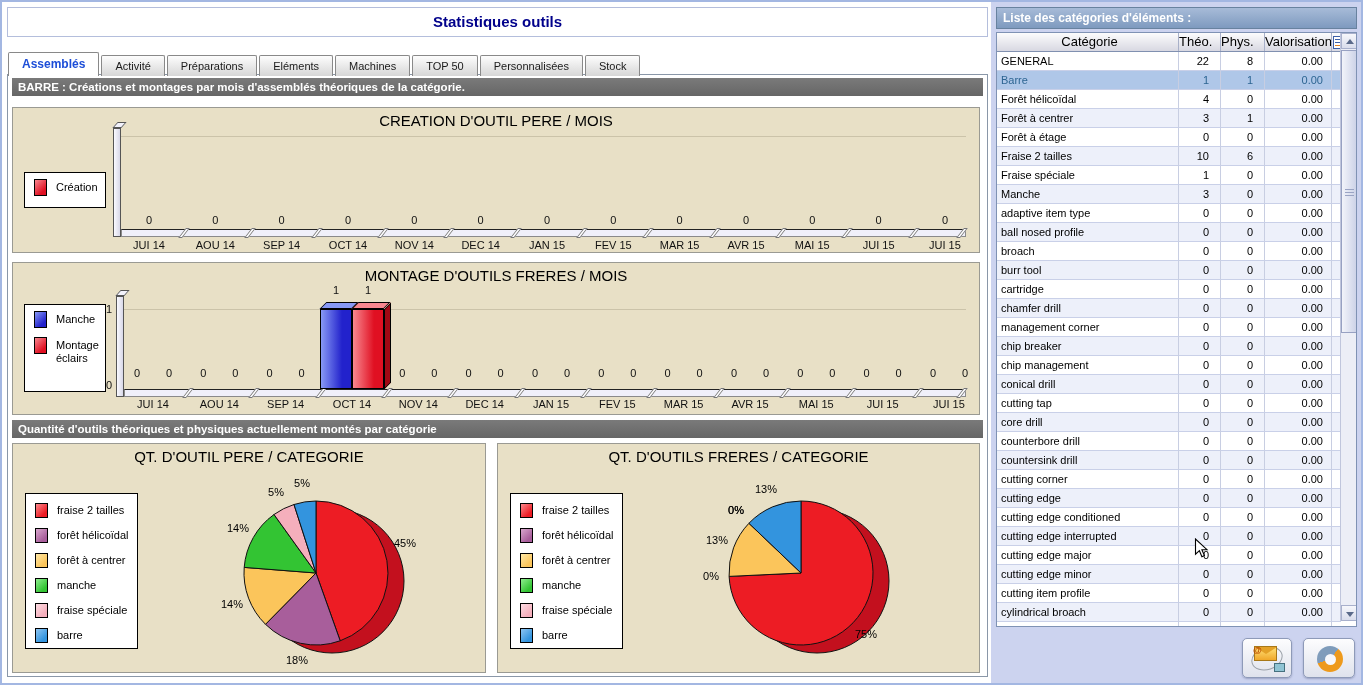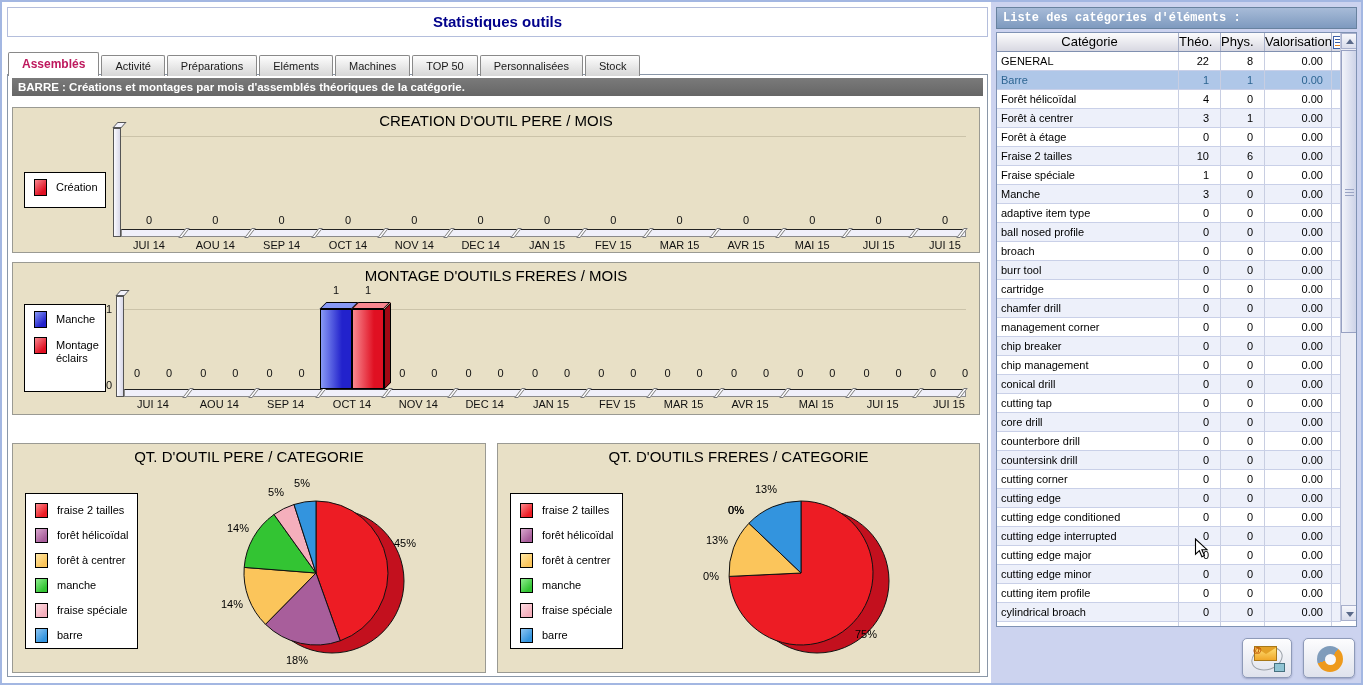--- a/index.html
+++ b/index.html
@@ -12,21 +12,21 @@
 
   
   #title-box{position:absolute;left:7px;top:7px;width:981px;height:30px;border:1px solid #B4BEDC;background:#fff;}
   #title-box .t{width:100%;text-align:center;line-height:28px;font-size:15px;font-weight:bold;color:#00008B;}
 
   
   #tabs{position:absolute;left:8px;top:52px;height:23px;white-space:nowrap;z-index:3;}
   .tab{display:inline-block;vertical-align:bottom;margin-right:2px;padding:0 13px;line-height:20px;height:21px;
        font-size:11px;color:#1a1a1a;background:linear-gradient(#FDFDFD,#D6D6D6);
        border:1px solid #898989;border-bottom:none;border-radius:2px 2px 0 0;cursor:default;}
-  .tab.active{background:#fff;font-weight:bold;font-size:12px;color:#be185d;height:24px;line-height:22px;position:relative;z-index:4;}
+  .tab.active{background:#fff;font-weight:bold;font-size:12px;color:#1d4ed8;height:24px;line-height:22px;position:relative;z-index:4;}
 
   
   #main-box{position:absolute;left:7px;top:74px;width:981px;height:603px;background:#fff;border:1px solid #8A97A8;}
   .section-bar{position:absolute;left:4px;width:971px;height:18px;background:linear-gradient(#7a7a7a,#666);
                color:#fff;font-weight:bold;font-size:11.5px;line-height:18px;padding-left:6px;}
   .panel{position:absolute;background:#E8E0C6;border:1px solid #9A9A93;}
   .chart-title{position:absolute;left:0;top:4px;width:100%;text-align:center;font-size:15px;color:#000;}
   .legend-box{position:absolute;background:#fff;border:1px solid #000;padding:6px 0 0 9px;}
   .leg-item{display:flex;align-items:flex-start;margin-bottom:9px;}
   .swatch{width:13px;height:17px;border:1px solid #000;flex:0 0 13px;margin-right:9px;}
@@ -41,21 +41,21 @@
   .pillar{position:absolute;width:8px;background:linear-gradient(90deg,#FAFAFF,#D8D8E8);border:1px solid #555;}
   .pillar-cap{position:absolute;width:9px;height:6px;background:#F2F2FC;border:1px solid #555;transform:skewX(-42deg);}
   .bar3d{position:absolute;border:1px solid #000;}
   .bar-top{position:absolute;height:7px;border:1px solid #000;transform:skewX(-45deg);}
   .bar-side{position:absolute;width:7px;border:1px solid #000;transform:skewY(-45deg);}
   .pie-label{position:absolute;width:44px;text-align:center;font-size:11px;color:#000;}
 
   
   #right-panel{position:absolute;left:991px;top:2px;width:370px;height:681px;background:#CCD3EF;}
   #rp-header{position:absolute;left:5px;top:5px;width:361px;height:22px;border:1px solid #68829F;
-             background:linear-gradient(#A7BBD8,#7E9ABF);color:#fff;font-weight:bold;font-size:12px;line-height:20px;padding-left:6px;font-family:Liberation Mono, monospace;}
+             background:linear-gradient(#A7BBD8,#7E9ABF);color:#fff;font-weight:bold;font-size:12px;line-height:20px;padding-left:6px;}
   #rp-table{position:absolute;left:5px;top:30px;width:361px;height:595px;background:#fff;border:1px solid #7F92B4;overflow:hidden;}
   #thead{display:flex;height:19px;background:linear-gradient(#FCFCFD,#D8D8E2);border-bottom:1px solid #8090B0;}
   .hc{font-size:13px;color:#000;text-align:center;line-height:18px;border-right:1px solid #A8B0C8;overflow:hidden;}
   #rows{position:absolute;left:0;top:19px;width:344px;}
   .trow{display:flex;height:19px;background:#fff;}
   .trow.alt{background:#EDF0FA;}
   .trow.selected{background:#AFC7E8;}
   .trow.selected .cell{color:#2D6592;}
   .cell{font-size:11px;color:#000;line-height:18px;border-right:1px solid #C8CEE2;border-bottom:1px solid #C9D0E8;
         white-space:nowrap;overflow:hidden;}
@@ -232,20 +232,21 @@
         <div class="val-label" style="left: 807.3px; top: 104px; width: 24px;">0</div>
         <div class="month-label" style="left: 839.63px; top: 135px; width: 60px;">JUI 15</div>
         <div class="ribbon-sep" style="left: 902.795px; top: 125px;"></div>
         <div class="val-label" style="left: 841.63px; top: 104px; width: 24px;">0</div>
         <div class="val-label" style="left: 873.63px; top: 104px; width: 24px;">0</div>
         <div class="month-label" style="left: 905.96px; top: 135px; width: 60px;">JUI 15</div>
         <div class="val-label" style="left: 907.96px; top: 104px; width: 24px;">0</div>
         <div class="val-label" style="left: 939.96px; top: 104px; width: 24px;">0</div>
         <div class="ribbon-sep" style="left: 947px; top: 125px;"></div>
       </div>
+    <div class="section-bar" style="top:345px;">Quantité d'outils théoriques et physiques actuellement montés par catégorie</div>
     <div class="panel" id="pie1" style="left:4px;top:368px;width:474px;height:230px;">
         <div class="chart-title">QT. D'OUTIL PERE / CATEGORIE</div>
         <div class="legend-box pie-leg" style="left: 12px; top: 49px; width: 113px; height: 156px; padding-top: 9px;">
           <div class="leg-item">
             <div class="swatch" style="background: linear-gradient(135deg, rgb(252, 138, 142), rgb(237, 28, 36) 75%);"></div>
             <div class="leg-label">fraise 2 tailles</div>
           </div>
           <div class="leg-item">
             <div class="swatch" style="background: linear-gradient(135deg, rgb(217, 168, 206), rgb(168, 94, 155) 75%);"></div>
             <div class="leg-label">forêt hélicoïdal</div>

